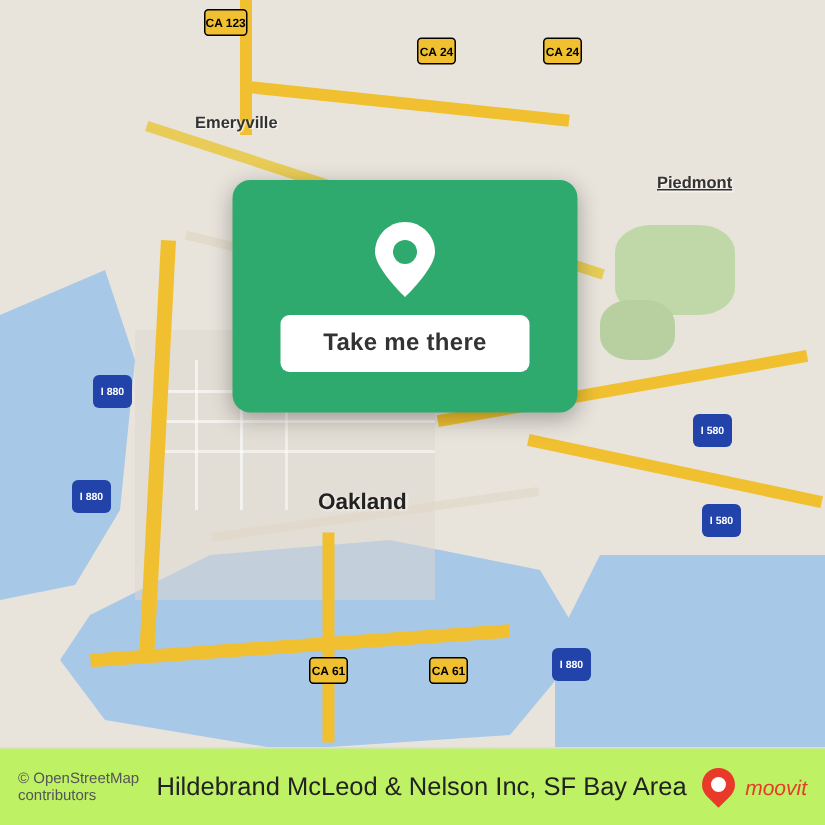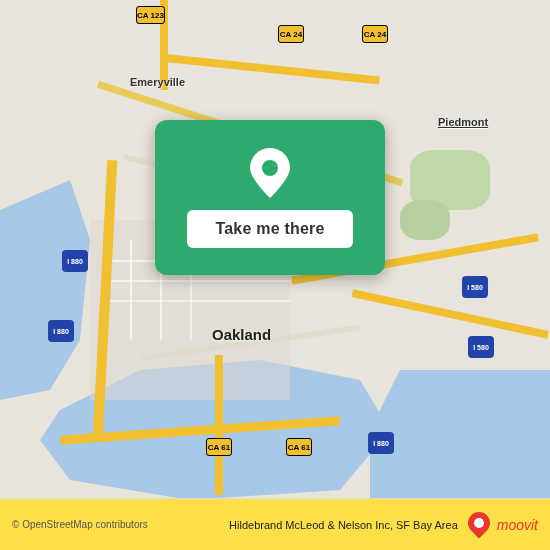--- a/index.html
+++ b/index.html
@@ -111,21 +111,21 @@
       text-shadow: 1px 1px 1px rgba(255,255,255,0.8);
     }
 
     
     .bottom-bar {
       position: absolute;
       bottom: 0;
       left: 0;
       right: 0;
       height: 52px;
-      background: #fde047;
+      background: #bef264;
       display: flex;
       align-items: center;
       padding: 0 12px;
       z-index: 20;
       border-top: 1px solid #ddd;
       justify-content: flex-end;
     }
 
     .openstreetmap-credit {
       font-size: 10px;
@@ -133,21 +133,21 @@
       flex: 1;
     }
 
     .bottom-right {
       display: flex;
       align-items: center;
       gap: 8px;
     }
 
     .place-name {
-      font-size: 11px;
+      font-size: 17px;
       color: #222;
       font-weight: 500;
     }
 
     .moovit-logo {
       display: flex;
       align-items: center;
       gap: 3px;
     }
     .moovit-text {

